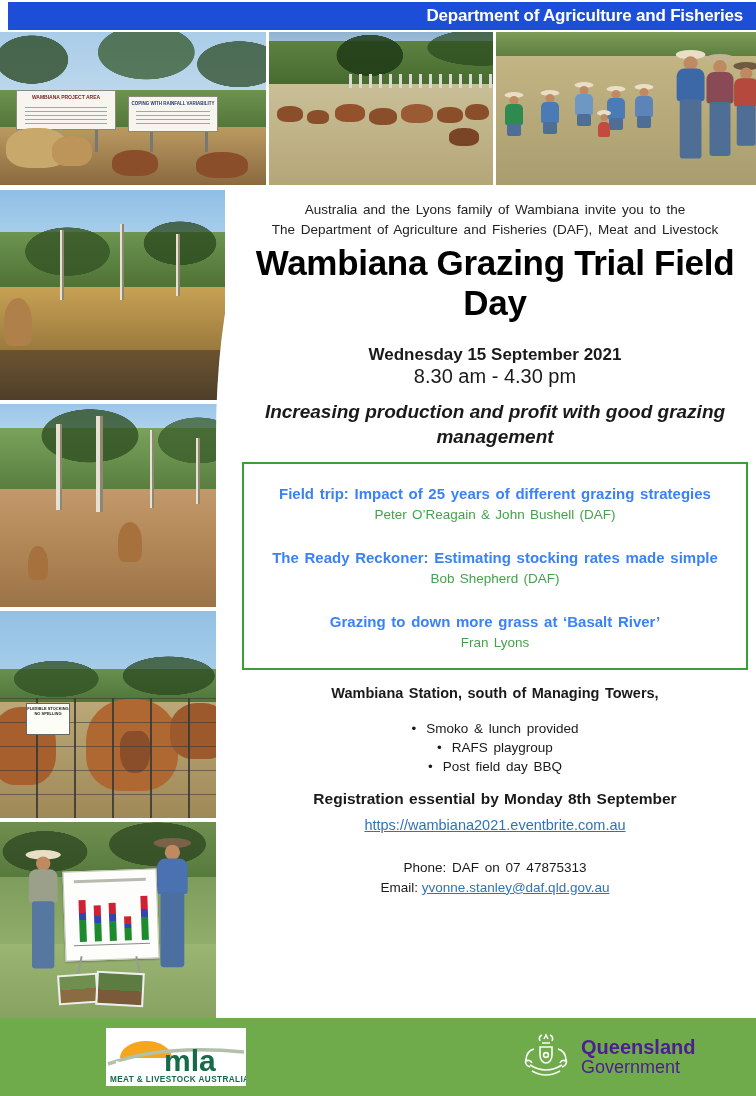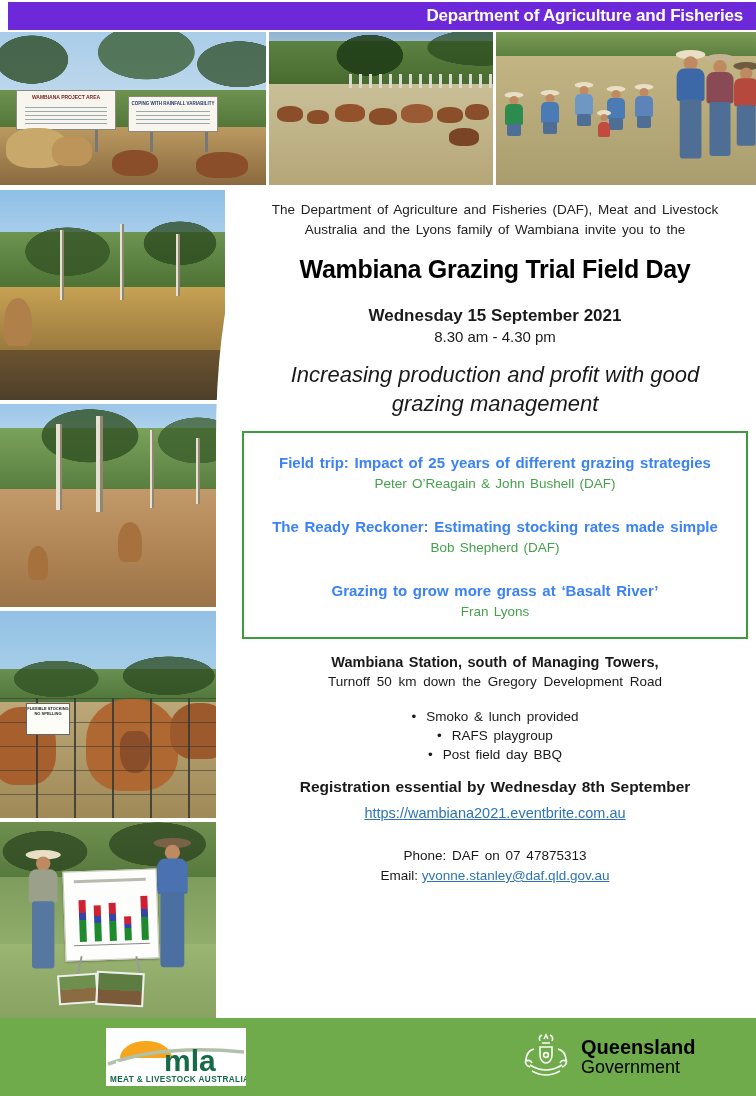--- a/index.html
+++ b/index.html
@@ -1,19 +1,19 @@
 <!DOCTYPE html>
 <html><head>
 <meta charset="utf-8">
 <style>
   html,body{margin:0;padding:0;background:#e8e8e8;}
   .page{position:relative;width:756px;height:1096px;background:#fff;overflow:hidden;
         font-family:"Liberation Sans",sans-serif;color:#1a1a1a;margin:0 auto;}
   
-  .topbar{position:absolute;top:2px;left:8px;right:0;height:28px;background:#6d28d9;z-index:5;}
+  .topbar{position:absolute;top:2px;left:8px;right:0;height:28px;background:#1d4ed8;z-index:5;}
   .topbar .dept{position:absolute;right:13px;top:0;line-height:28px;color:#fff;font-weight:bold;
         font-size:17px;letter-spacing:-0.2px;}
   
   .ph{position:absolute;overflow:hidden;z-index:1;}
   .ph *{position:absolute;}
   
   .t1{left:0;top:32px;width:266px;height:153px;
       background:linear-gradient(180deg,#a9cce8 0%,#bcd7ec 38%,#6e924f 38%,#53773a 62%,#bb9a61 62%,#8a6a3f 100%);}
   .t2{left:269px;top:32px;width:224px;height:153px;
       background:linear-gradient(180deg,#8fb3d1 0%,#9dbdd8 6%,#5c8243 6%,#476b2e 34%,#c9bf97 34%,#b5a678 100%);}
@@ -55,43 +55,43 @@
                  repeating-linear-gradient(180deg,rgba(55,55,50,.55) 0 1px,transparent 1px 24px);}
   .fsign{background:#fdfdf8;border:1px solid #666;font-size:4px;font-weight:bold;text-align:center;
       line-height:5px;color:#222;padding-top:2px;}
   .chart{background:#fdfdfb;border:1px solid #c5c5bd;transform:rotate(-2deg);box-shadow:0 1px 2px rgba(0,0,0,.3);}
   .bar{bottom:18px;width:7px;background:linear-gradient(180deg,#cc2233 0 30%,#3344aa 30% 48%,#1e8a2e 48% 100%);}
   .legchart{width:2px;background:#999;}
   
   .curtain{position:absolute;left:216px;top:186px;width:540px;height:832px;background:#fff;z-index:2;
       border-top-left-radius:70px 250px;box-sizing:border-box;padding:14px 8px 0 26px;text-align:center;}
   .intro{font-size:13.5px;line-height:1.5;color:#222;word-spacing:2px;}
-  .maintitle{margin-top:14px;font-size:25px;font-weight:bold;color:#000;letter-spacing:-0.3px;}
+  .maintitle{margin-top:2px;font-size:35px;font-weight:bold;color:#000;letter-spacing:-0.3px;}
   .date{margin-top:22px;font-size:17px;font-weight:bold;}
-  .time{font-size:15px;line-height:22px;}
-  .subtitle{margin:12px auto 12px;max-width:480px;font-size:22px;font-weight:normal;font-style:italic;line-height:1.35;}
+  .time{font-size:20px;line-height:22px;}
+  .subtitle{margin:12px auto 12px;max-width:480px;font-size:19px;font-weight:bold;font-style:italic;line-height:1.35;}
   .sessbox{margin-top:12px;border:2px solid #3a9e3c;padding:20px 6px 6px;text-align:center;}
   .sess{margin-bottom:24px;}
   .sess .st{font-size:15px;font-weight:bold;color:#3b82f6;line-height:19px;word-spacing:1.5px;}
   .sess .sp{font-size:13.5px;color:#46a14c;line-height:19px;margin-top:2px;word-spacing:1.5px;}
   .loc1{margin-top:14px;font-size:14.5px;font-weight:bold;line-height:19px;word-spacing:1.5px;}
   .loc2{font-size:13.5px;line-height:19px;word-spacing:3px;}
   .bullets{margin-top:16px;}
   .bullet{font-size:13.5px;line-height:19px;word-spacing:2px;}
   .bullet::before{content:"•";margin-right:10px;}
   .reg{margin-top:14px;font-size:15.5px;font-weight:bold;word-spacing:1px;}
   .link{display:inline-block;margin-top:9px;font-size:14.5px;color:#2e74b5;text-decoration:underline;word-spacing:1px;}
   .phone{margin-top:24px;font-size:13.5px;line-height:20px;word-spacing:2px;}
   .emailrow{font-size:13.5px;line-height:20px;}
   .emailrow a{color:#2e74b5;text-decoration:underline;}
   
   .footer{position:absolute;left:0;right:0;bottom:0;height:78px;background:#6FAB4B;z-index:6;}
   .mlabox{position:absolute;left:106px;top:10px;width:140px;height:58px;background:#fff;}
   .qld{position:absolute;left:520px;top:11px;display:flex;align-items:center;}
-  .qldtext{margin-left:9px;color:#000000;}
+  .qldtext{margin-left:9px;color:#4c1d95;}
   .qldtext .q1{font-size:20px;font-weight:bold;line-height:21px;}
   .qldtext .q2{font-size:18px;line-height:19px;}
 </style>
 </head>
 <body>
 
 <div class="page">
 
   <div class="topbar">
     <span class="dept">Department of Agriculture and Fisheries</span>
@@ -238,56 +238,55 @@
       <div style="left:8px;bottom:14px;right:8px;height:1px;background:#888;"></div>
     </div>
     <div class="legchart" style="left:78px;top:134px;height:26px;transform:rotate(12deg);"></div>
     <div class="legchart" style="left:138px;top:134px;height:26px;transform:rotate(-12deg);"></div>
     <div style="left:58px;top:152px;width:36px;height:26px;background:linear-gradient(180deg,#6f8f4e 50%,#8a6b42 50%);border:2px solid #eee;transform:rotate(-4deg);"></div>
     <div style="left:96px;top:150px;width:44px;height:30px;background:linear-gradient(180deg,#5d7c42 55%,#7a5a38 55%);border:2px solid #eee;transform:rotate(3deg);"></div>
   </div>
 
   <div class="curtain">
     <div class="intro">
+      <div>Australia and the Lyons family of Wambiana invite you to the</div>
       <div>The Department of Agriculture and Fisheries (DAF), Meat and Livestock</div>
-      <div>Australia and the Lyons family of Wambiana invite you to the</div>
     </div>
 
     <div class="maintitle">Wambiana Grazing Trial Field Day</div>
 
     <div class="date">Wednesday 15 September 2021</div>
     <div class="time">8.30 am - 4.30 pm</div>
 
     <div class="subtitle">Increasing production and profit with good grazing management</div>
 
     <div class="sessbox">
       <div class="sess">
         <div class="st">Field trip: Impact of 25 years of different grazing strategies</div>
         <div class="sp">Peter O’Reagain &amp; John Bushell (DAF)</div>
       </div>
       <div class="sess">
         <div class="st">The Ready Reckoner: Estimating stocking rates made simple</div>
         <div class="sp">Bob Shepherd (DAF)</div>
       </div>
       <div class="sess" style="margin-bottom:10px;">
-        <div class="st">Grazing to grow more grass at ‘Basalt River’</div>
+        <div class="st">Grazing to down more grass at ‘Basalt River’</div>
         <div class="sp">Fran Lyons</div>
       </div>
     </div>
 
     <div class="loc1">Wambiana Station, south of Managing Towers,</div>
-    <div class="loc2">Turnoff 50 km down the Gregory Development Road</div>
 
     <div class="bullets">
       <div class="bullet">Smoko &amp; lunch provided</div>
       <div class="bullet">RAFS playgroup</div>
       <div class="bullet">Post field day BBQ</div>
     </div>
 
-    <div class="reg">Registration essential by Wednesday 8th September</div>
+    <div class="reg">Registration essential by Monday 8th September</div>
     <a class="link" href="#">https://wambiana2021.eventbrite.com.au</a>
 
     <div class="phone">Phone: DAF on 07 47875313</div>
     <div class="emailrow">
       <span>Email:</span>
       <a href="#">yvonne.stanley@daf.qld.gov.au</a>
     </div>
   </div>
 
   <div class="footer">

